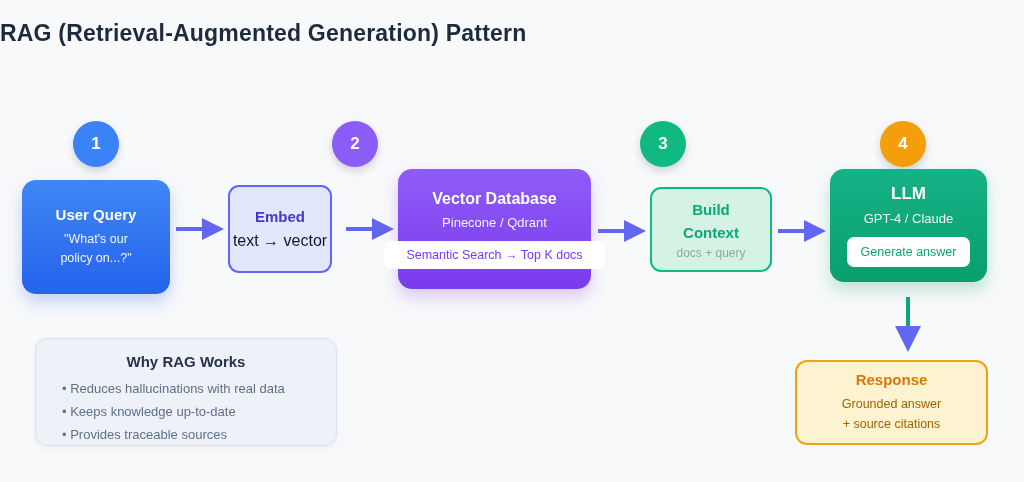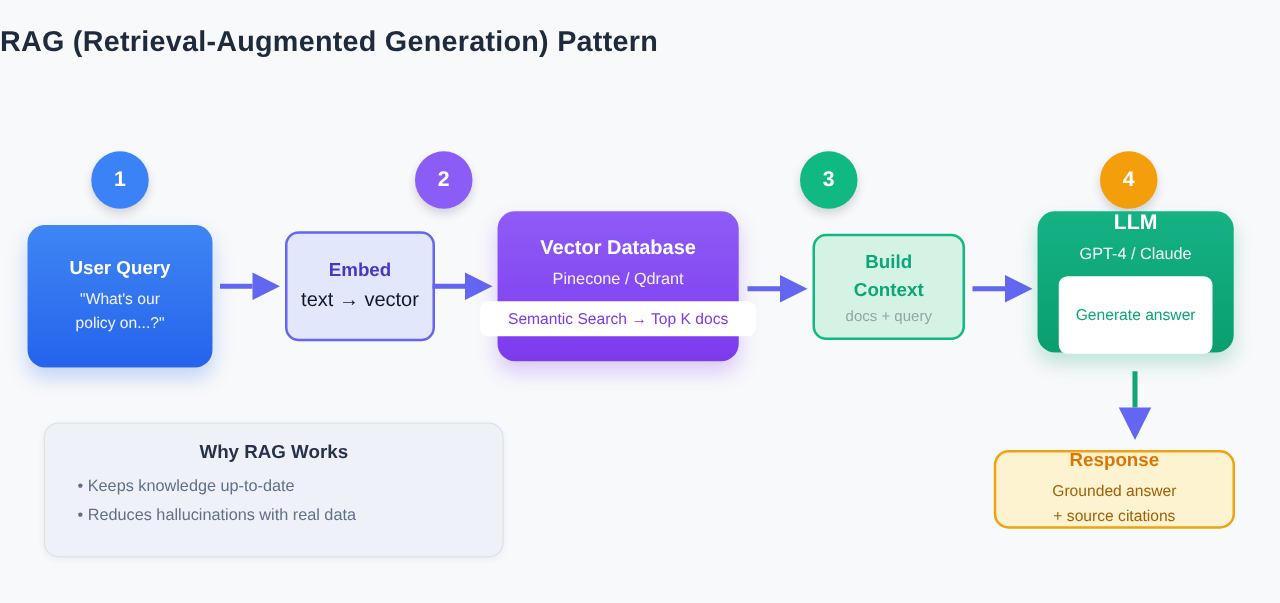--- a/index.html
+++ b/index.html
@@ -40,21 +40,21 @@
   .node .title{font-weight:700;}
   .node-user-query{
     left:22px;top:180px;width:148px;height:114px;border-radius:14px;
     background:linear-gradient(180deg,#3f86f4 0%,#2563eb 100%);
     box-shadow:0 8px 16px rgba(37,99,235,.25);
     color:#fff;
   }
   .node-user-query .title{font-size:15px;margin-bottom:7px;}
   .node-user-query .sub{font-size:12.5px;line-height:1.55;color:rgba(255,255,255,.93);}
   .node-embed{
-    left:228px;top:185px;width:120px;height:88px;border-radius:11px;
+    left:228px;top:185px;width:104px;height:88px;border-radius:11px;
     background:#e3e7fb;border:2px solid #6366f1;
   }
   .node-embed .title{font-size:15px;color:#4338ca;margin-bottom:7px;}
   .node-embed .sub{font-size:16px;color:#0f172a;}
   .node-vector-db{
     left:398px;top:169px;width:193px;height:120px;border-radius:14px;
     background:linear-gradient(180deg,#8e5cf7 0%,#7c3aed 100%);
     box-shadow:0 8px 16px rgba(124,58,237,.25);
     color:#fff;
   }
@@ -72,23 +72,23 @@
   .node-build-context .title{font-size:15px;color:#0ca678;line-height:1.5;width:80px;margin:0 auto 2px;}
   .node-build-context .sub{font-size:12px;color:#93a5a6;text-align:center;}
   .node-llm{
     left:830px;top:169px;width:157px;height:113px;border-radius:14px;
     background:linear-gradient(180deg,#15b285 0%,#0a9e6e 100%);
     box-shadow:0 8px 16px rgba(10,158,110,.25);
     color:#fff;
   }
   .node-llm .title{font-size:17px;margin-bottom:7px;}
   .node-llm .sub{font-size:13px;color:rgba(255,255,255,.94);}
-  .node-llm .pill{color:#0ca678;padding:24px 14px;}
+  .node-llm .pill{color:#0ca678;padding:8px 14px;}
   .node-response{
-    left:795px;top:360px;width:193px;height:63px;border-radius:12px;
+    left:795px;top:360px;width:193px;height:85px;border-radius:12px;
     background:#fdf3d1;border:2.5px solid #f0a312;
   }
   .node-response .title{font-size:15px;color:#d97706;margin-bottom:7px;}
   .node-response .sub{font-size:12.5px;color:#a16207;line-height:1.55;}
   
   .harrow{
     position:absolute;height:24px;width:48px;
     display:flex;align-items:center;
   }
   .harrow .stem{flex:1;height:4px;background:#6366f1;}
@@ -106,21 +106,21 @@
     display:flex;flex-direction:column;align-items:center;
   }
   .varrow .stem{width:4px;height:29px;background:#10a573;}
   .varrow .head{
     width:0;height:0;
     border-left:13px solid transparent;border-right:13px solid transparent;
     border-top:26px solid #6366f1;
   }
   
   .info-box{
-    position:absolute;left:35px;top:338px;width:368px;height:108px;
+    position:absolute;left:35px;top:338px;width:302px;height:108px;
     box-sizing:border-box;border-radius:12px;
     background:#eef1f7;border:1px solid #dbe2ee;
     padding:14px 26px 0 26px;
     box-shadow:0 2px 6px rgba(30,41,59,.05);
   }
   .info-box .info-title{
     text-align:center;font-size:15px;font-weight:700;color:#25324a;
     margin:0 0 11px 0;
   }
   .info-box .bullet{
@@ -198,17 +198,18 @@
   <div class="node node-response">
     <div class="title">Response</div>
     <div class="sub">
       <div>Grounded answer</div>
       <div>+ source citations</div>
     </div>
   </div>
 
   <div class="info-box">
     <div class="info-title">Why RAG Works</div>
+    <div class="bullet">Reduces hallucinations with real data</div>
     <div class="bullet">Keeps knowledge up-to-date</div>
-    <div class="bullet">Reduces hallucinations with real data</div>
+    <div class="bullet">Provides traceable sources</div>
   </div>
 
 </div>
 
 </body></html>

